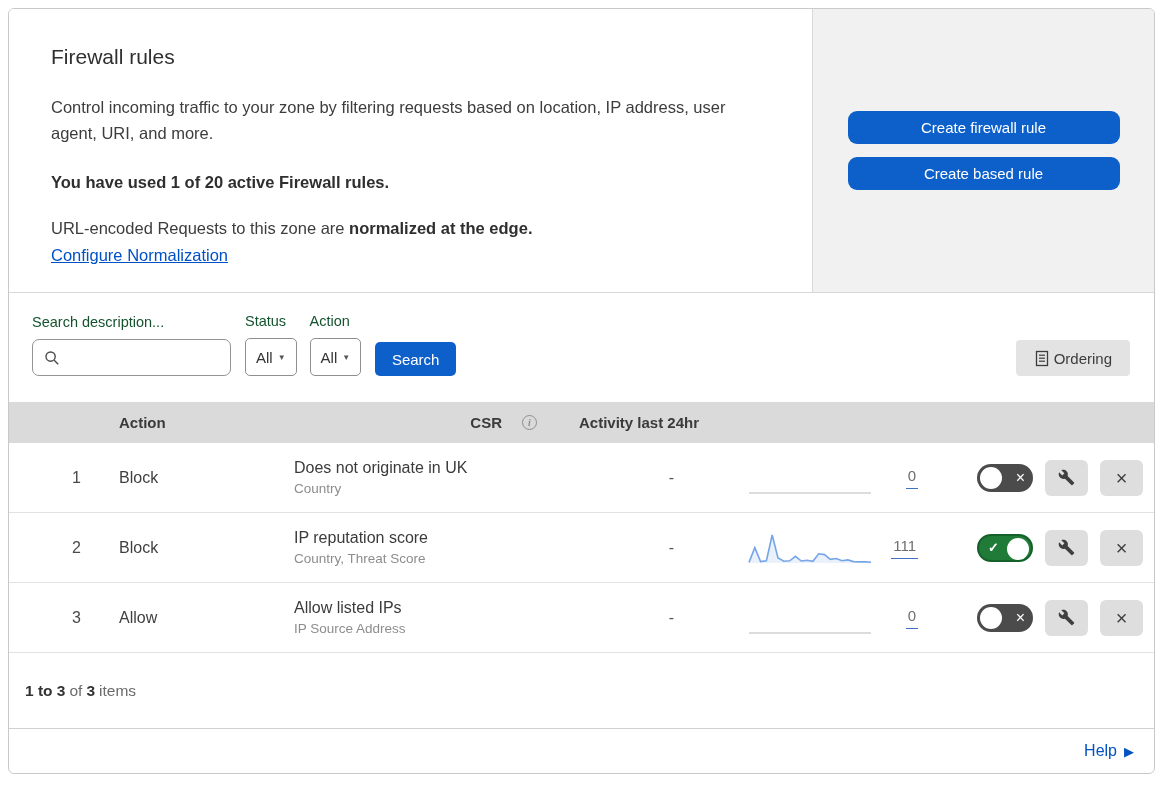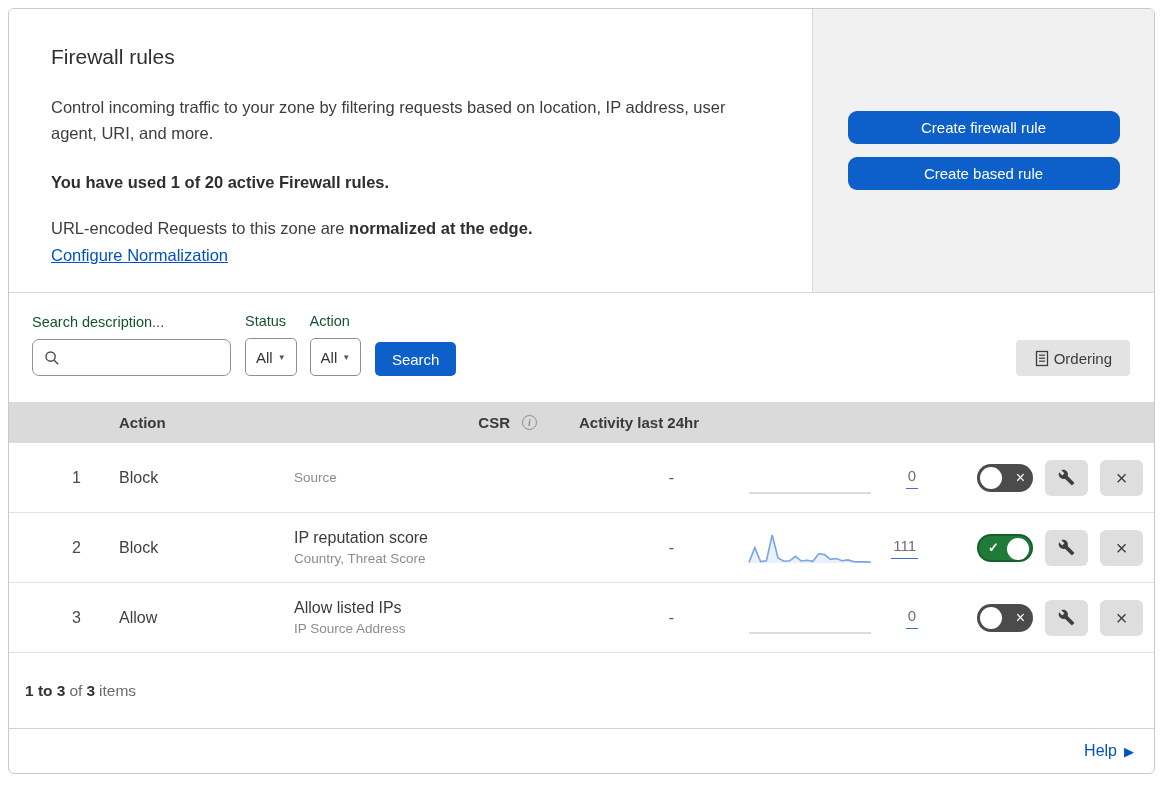--- a/index.html
+++ b/index.html
@@ -44,21 +44,21 @@
     background:#0d60ca; color:#fff; font-size:15px; font-family:inherit; cursor:pointer;
   }
   .spacer { flex:1; }
   .btn-ordering {
     height:36px; padding:0 18px; border:none; border-radius:4px; background:#e3e3e3;
     color:#3c3c3c; font-size:15px; font-family:inherit; display:flex; align-items:center; gap:4px; cursor:pointer;
   }
   
   .grid-row { display:grid; grid-template-columns:90px 175px 305px 140px 1fr 230px; align-items:center; }
   .thead { background:#dadada; height:41px; font-size:15px; font-weight:700; color:#3a3a3a; }
-  .th-csr { text-align:right; padding-right:42px; display:flex; align-items:center; justify-content:flex-end; gap:12px; }
+  .th-csr { text-align:right; padding-right:42px; display:flex; align-items:center; justify-content:flex-end; gap:20px; }
   .info-i {
     display:inline-flex; width:15px; height:15px; border:1px solid #8f8f8f; border-radius:50%;
     color:#8f8f8f; font-size:10px; font-style:italic; font-family:"Liberation Serif", serif;
     align-items:center; justify-content:center; font-weight:700;
   }
   .rule-row { height:70px; border-bottom:1px solid #e2e2e2; font-size:16px; color:#3f3f3f; }
   .cell-num { text-align:right; padding-right:18px; color:#4a4a4a; }
   .cell-action { padding-left:20px; }
   .cell-desc { padding-left:20px; }
   .cell-desc .d-main { font-size:16px; color:#3b3b3b; margin-bottom:4px; }
@@ -167,21 +167,22 @@
       <span class="info-i">i</span>
     </div>
     <div>Activity last 24hr</div>
     <div></div>
   </div>
 
   <div class="grid-row rule-row">
     <div class="cell-num">1</div>
     <div class="cell-action">Block</div>
     <div class="cell-desc">
-      <div class="d-sub">Source</div>
+      <div class="d-main">Does not originate in UK</div>
+      <div class="d-sub">Country</div>
     </div>
     <div class="cell-csr">-</div>
     <div class="cell-activity">
       <svg class="spark" width="126" height="36" viewBox="0 0 126 36">
           <line x1="2" y1="33" x2="124" y2="33" class="spark-flat"></line>
         </svg>
       <a class="count">0</a>
     </div>
     <div class="cell-controls">
       <div class="toggle off">

